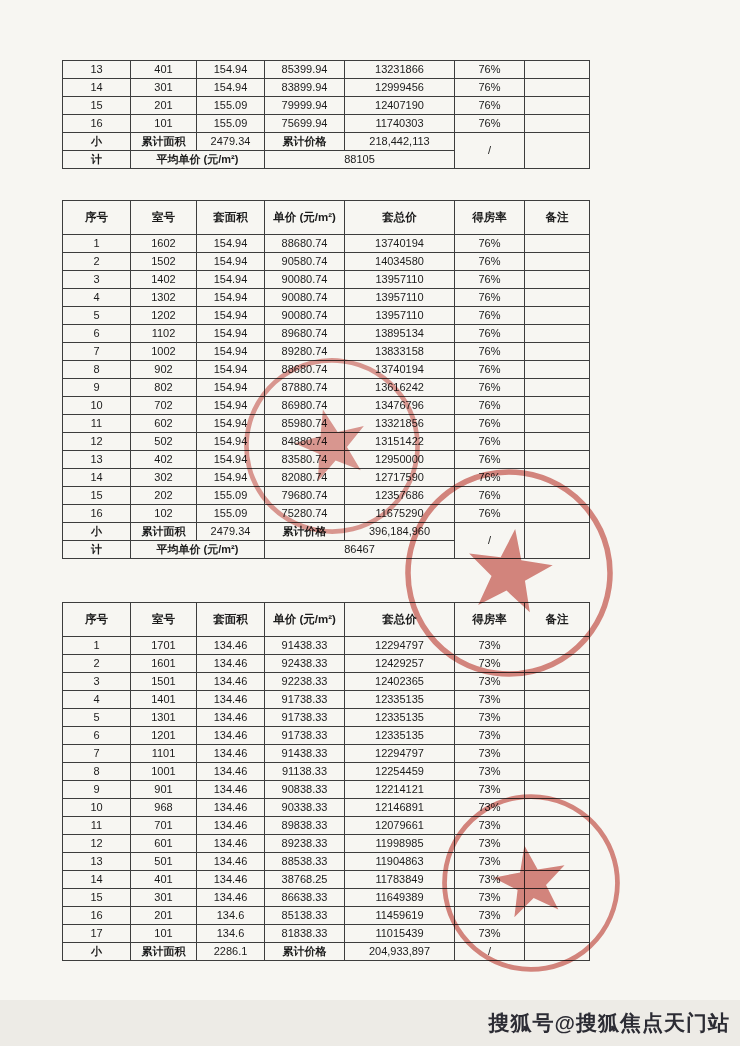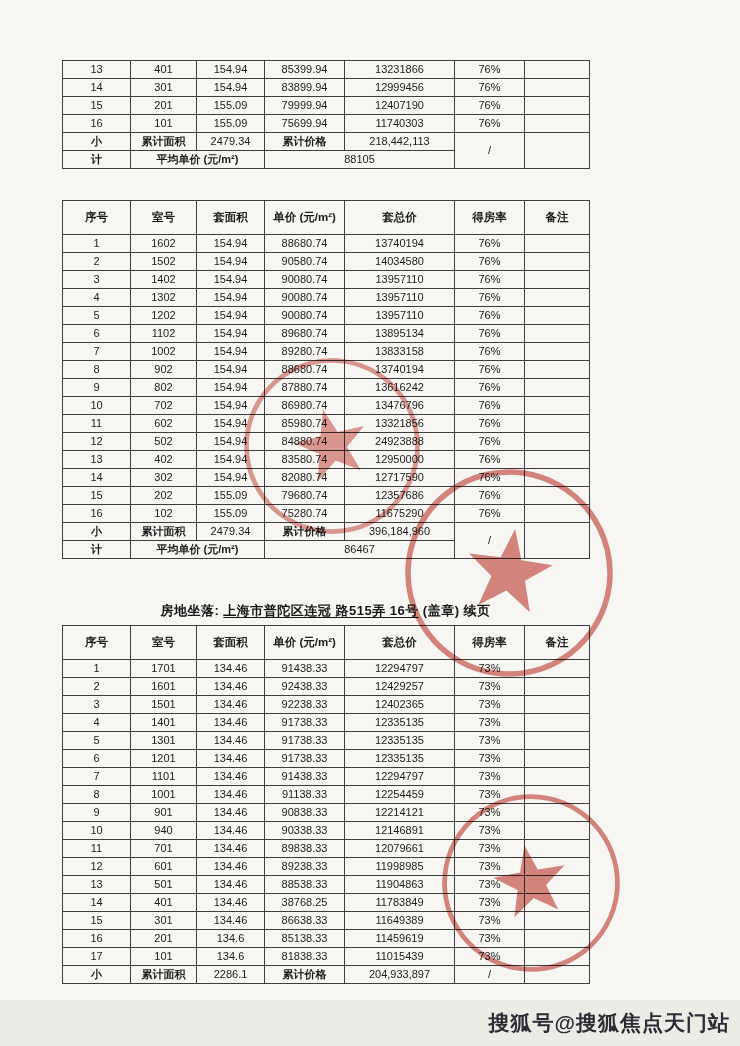--- a/index.html
+++ b/index.html
@@ -221,21 +221,21 @@
             <td>85980.74</td>
             <td>13321856</td>
             <td>76%</td>
             <td></td>
           </tr>
           <tr>
             <td>12</td>
             <td>502</td>
             <td>154.94</td>
             <td>84880.74</td>
-            <td>24923888</td>
+            <td>13151422</td>
             <td>76%</td>
             <td></td>
           </tr>
           <tr>
             <td>13</td>
             <td>402</td>
             <td>154.94</td>
             <td>83580.74</td>
             <td>12950000</td>
             <td>76%</td>
@@ -282,25 +282,20 @@
         <tr>
           <td class="lbl">计</td>
           <td class="lbl" colspan="2">平均单价 (元/m²)</td>
           <td colspan="2">86467</td>
         </tr>
       </tbody>
     </table>
   </section>
 
   <section class="block block-16">
-    <div class="table-caption">
-      <span>房地坐落:</span>
-      <span class="addr">上海市普陀区连冠 路515弄 16号</span>
-      <span>(盖章) 续页</span>
-    </div>
     <table class="price-table">
       <colgroup>
         <col style="width:68px">
           <col style="width:66px">
           <col style="width:68px">
         <col style="width:80px">
           <col style="width:110px">
           <col style="width:70px">
           <col style="width:65px">
       </colgroup>
@@ -392,21 +387,21 @@
             <td>9</td>
             <td>901</td>
             <td>134.46</td>
             <td>90838.33</td>
             <td>12214121</td>
             <td>73%</td>
             <td></td>
           </tr>
           <tr>
             <td>10</td>
-            <td>940</td>
+            <td>968</td>
             <td>134.46</td>
             <td>90338.33</td>
             <td>12146891</td>
             <td>73%</td>
             <td></td>
           </tr>
           <tr>
             <td>11</td>
             <td>701</td>
             <td>134.46</td>

